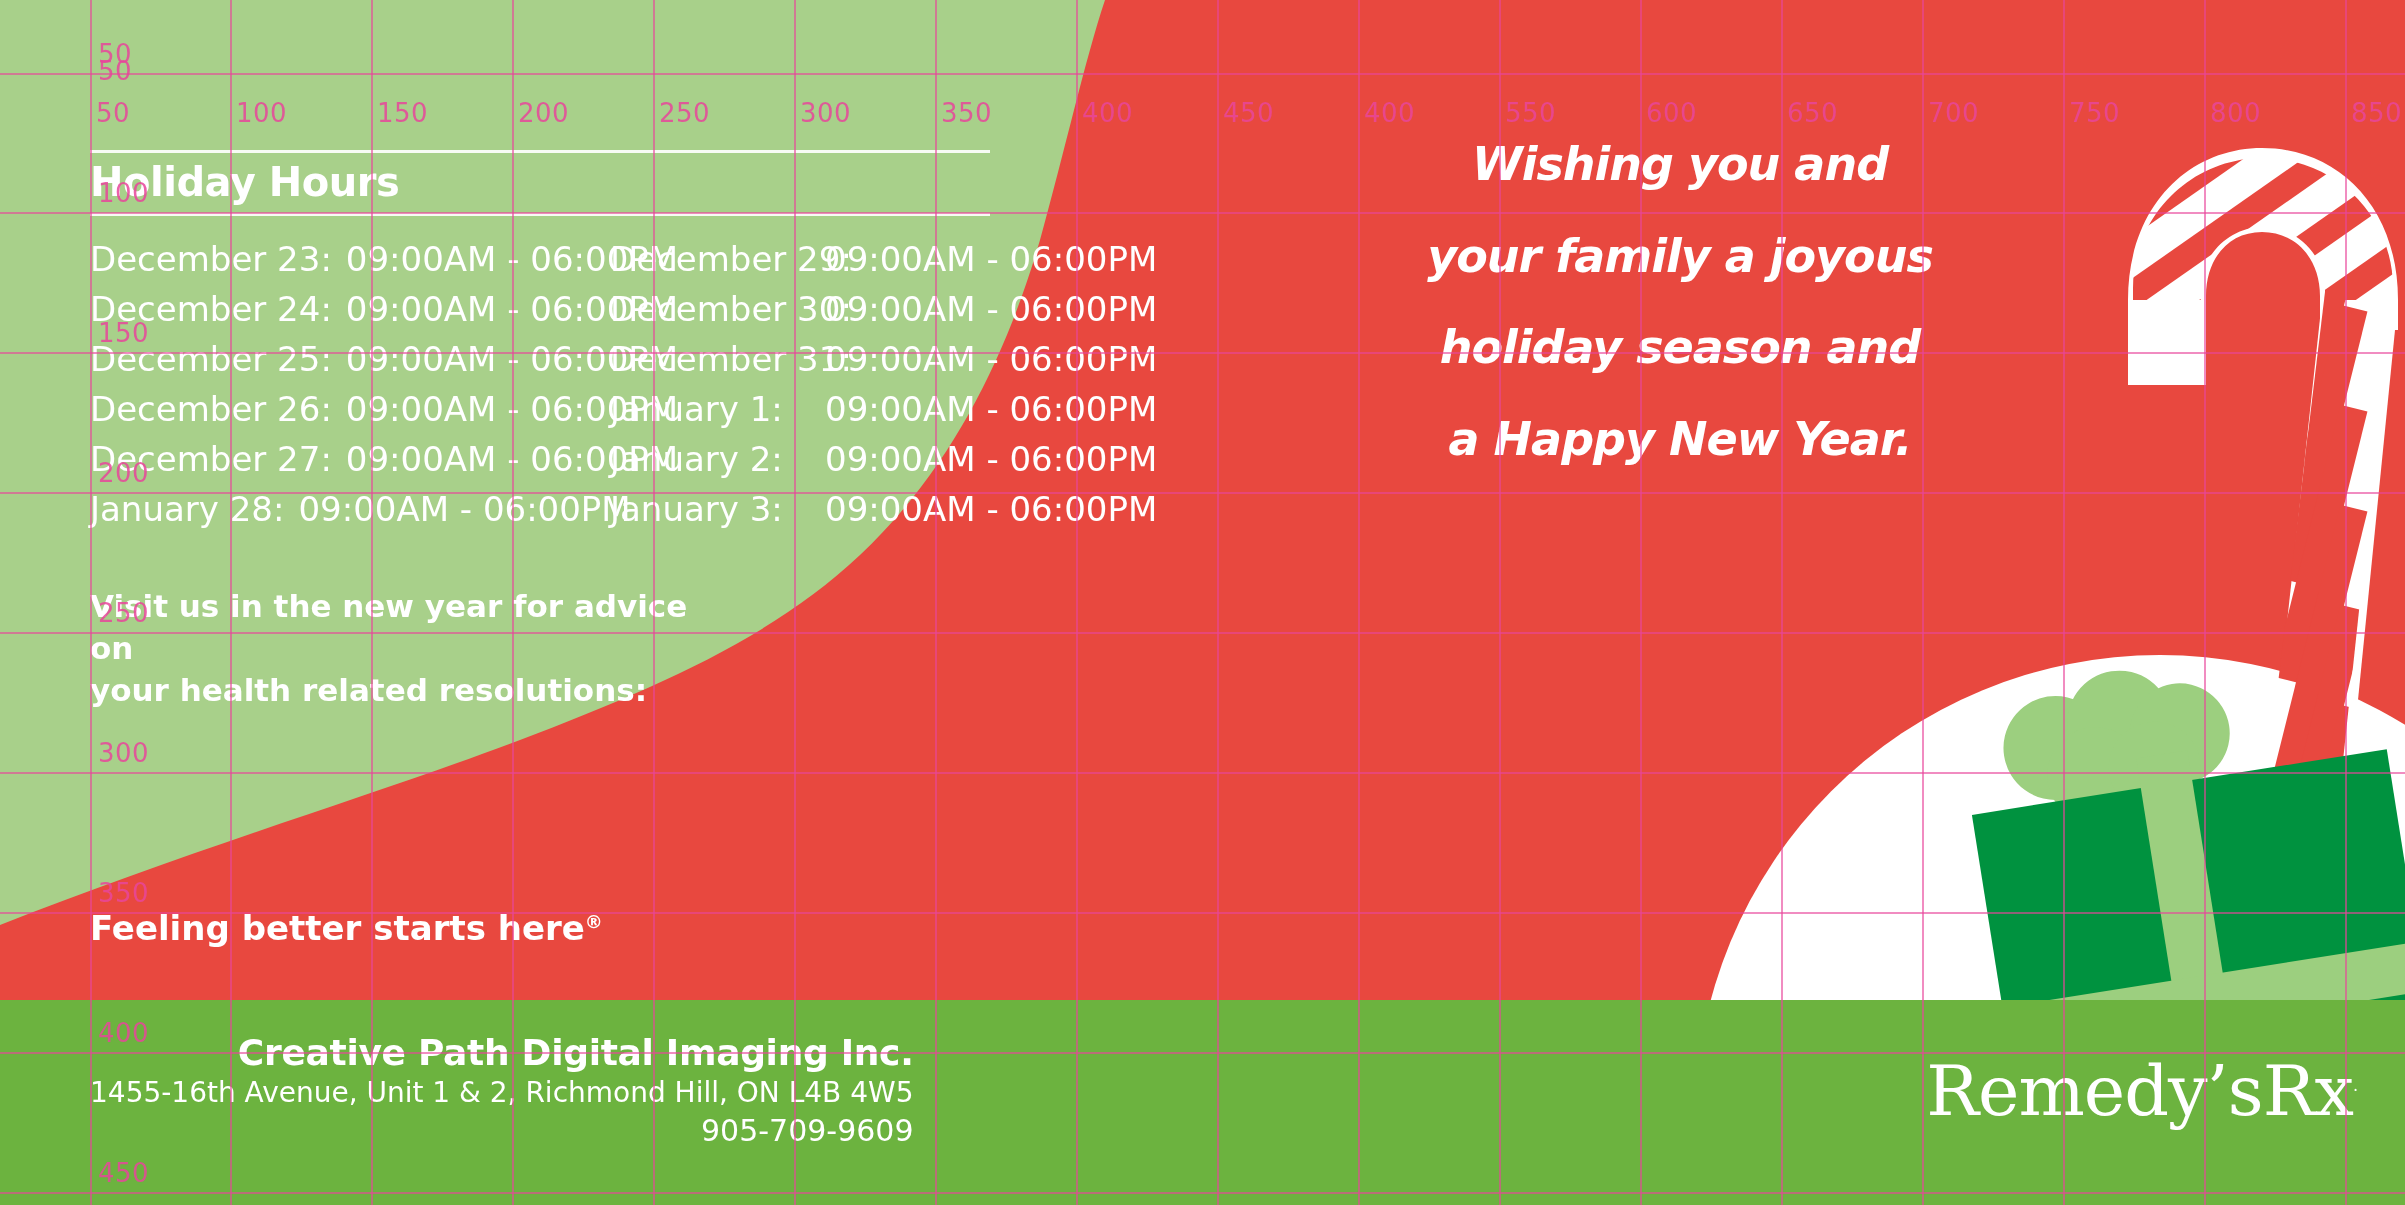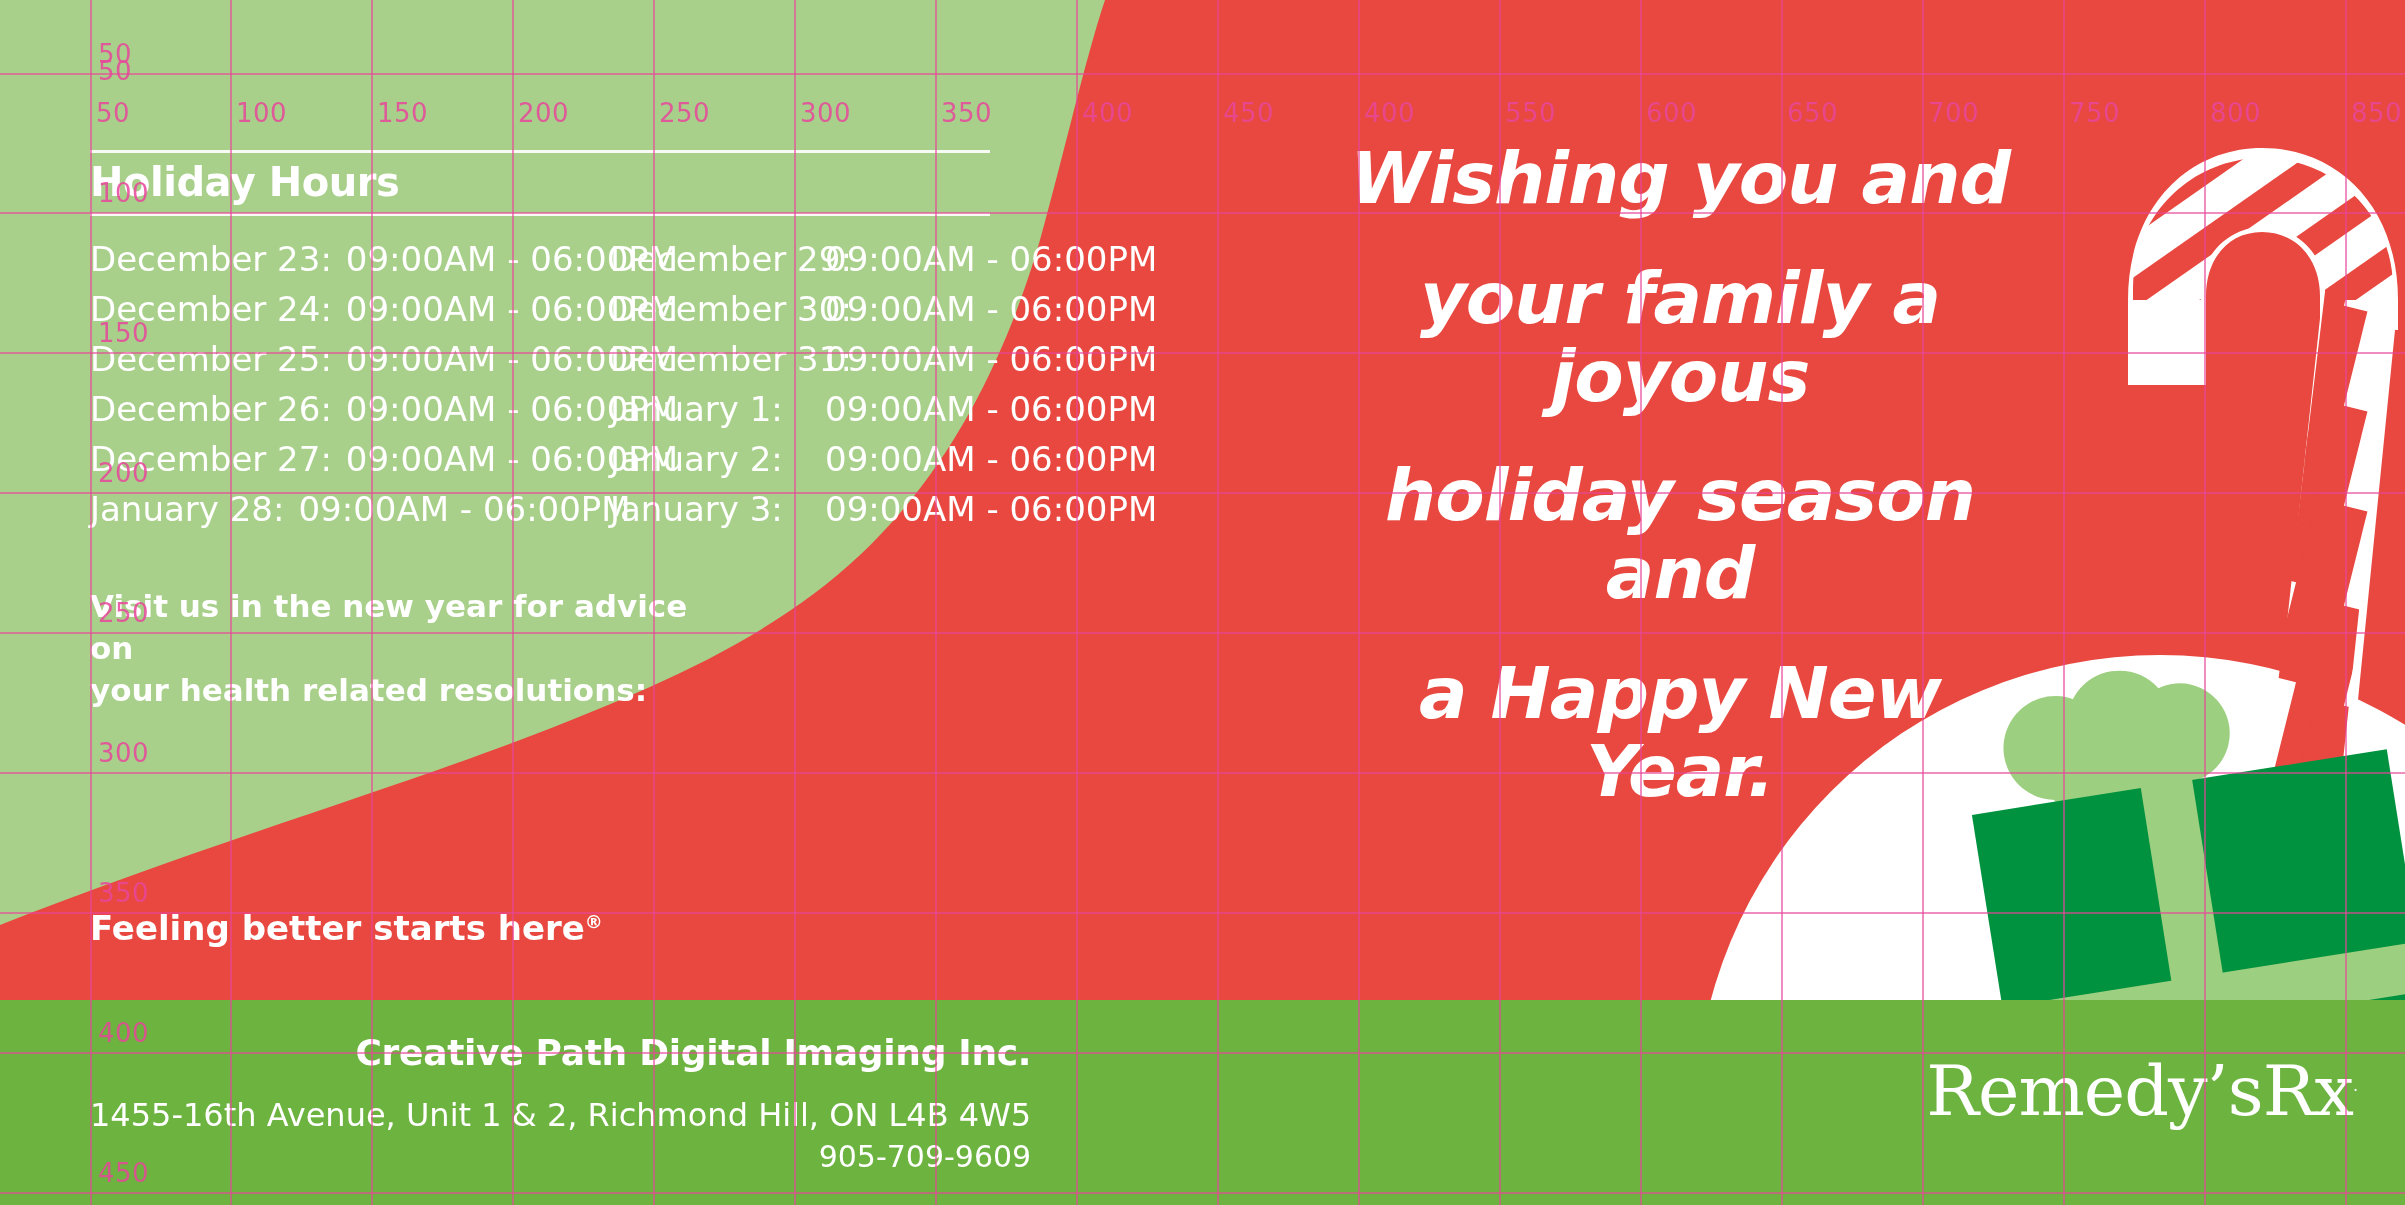--- a/index.html
+++ b/index.html
@@ -64,38 +64,38 @@
     white-space:nowrap;
   }
   #tagline sup{font-size:18px;vertical-align:super;font-weight:700;}
 
   
   #greeting{
     position:absolute;z-index:40;
     left:1330px;top:140px;width:700px;
     color:#fff;text-align:center;
     font-style:italic;font-weight:700;
-    font-size:72px;line-height:1.08;
+    font-size:46px;line-height:1.08;
     letter-spacing:-1px;
   }
   #greeting .gline{display:block;margin-bottom:42px;}
   #greeting .gline:last-child{margin-bottom:7px;}
 
   
   #footer{
     position:absolute;z-index:45;
     left:0;bottom:0;width:100%;height:205px;
     background:#6cb33f;
     text-align:right;
   }
   #foot-text{
     position:absolute;left:90px;top:30px;color:#fff;
   }
   #foot-company{font-size:36px;font-weight:700;line-height:1.25;letter-spacing:-.3px;}
-  #foot-addr{font-size:32px;line-height:1.3;margin-top:20px;}
+  #foot-addr{font-size:28px;line-height:1.3;margin-top:0;}
   #foot-phone{font-size:30px;line-height:1.3;}
   #logo{
     position:absolute;right:48px;top:56px;
     color:#fff;
     font-family:"DejaVu Serif","Liberation Serif",serif;
     font-size:70px;line-height:1;
     letter-spacing:-1px;
     white-space:nowrap;
   }
   #logo sup{font-size:16px;vertical-align:super;}

